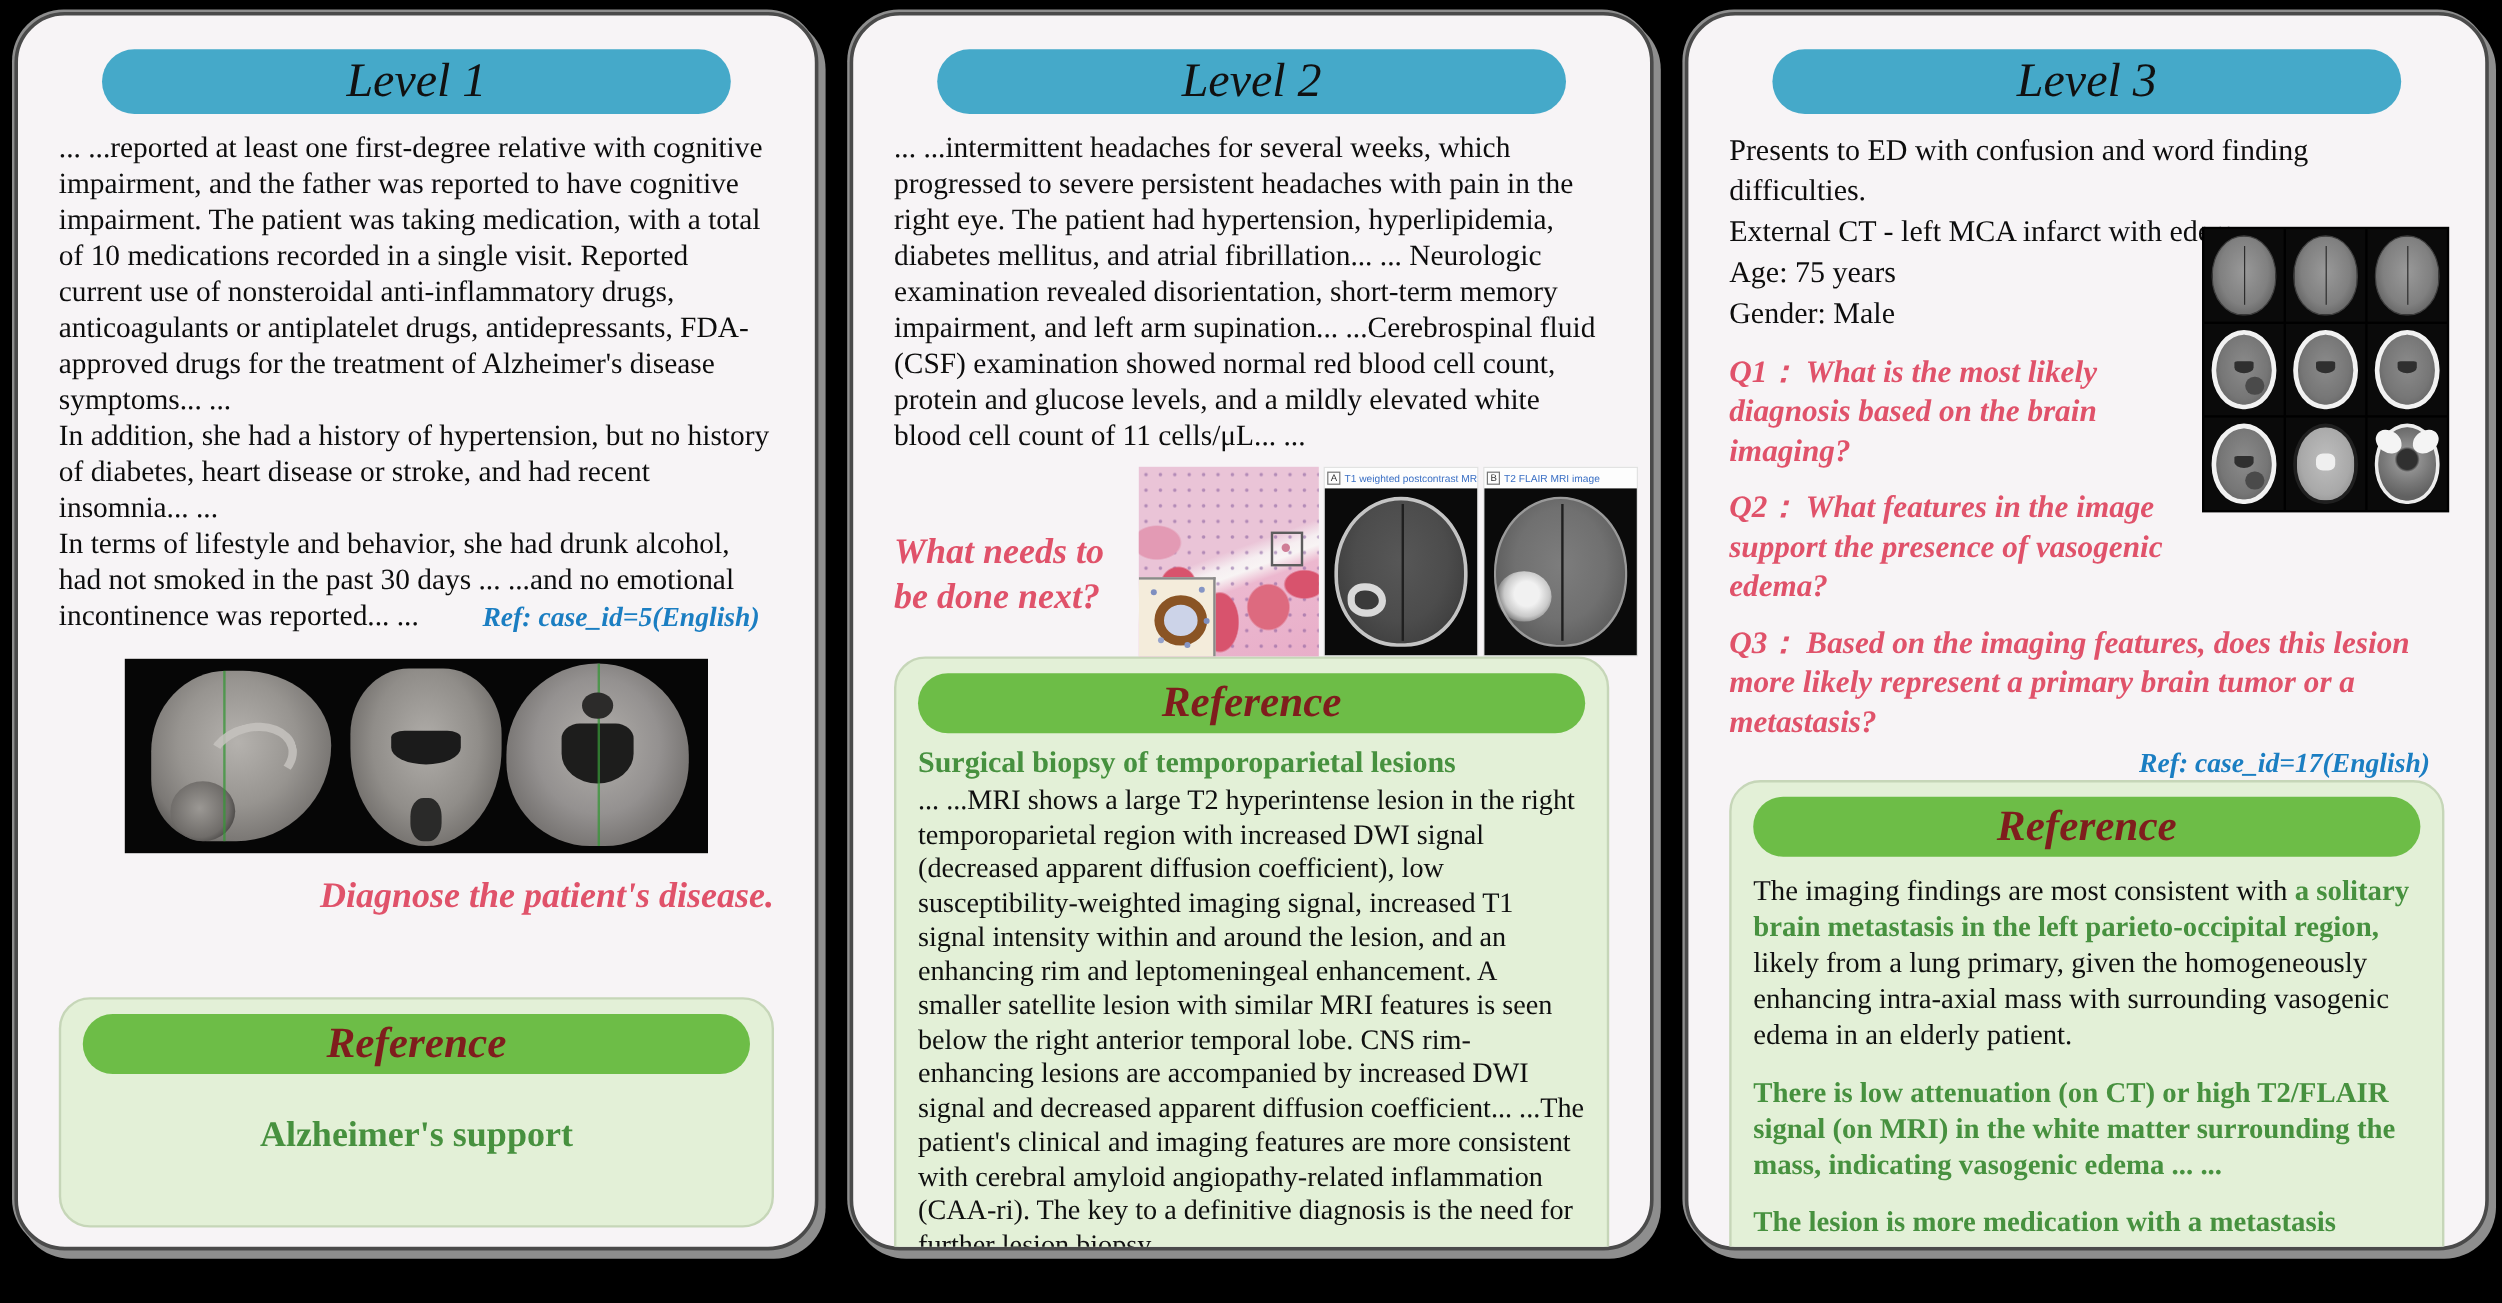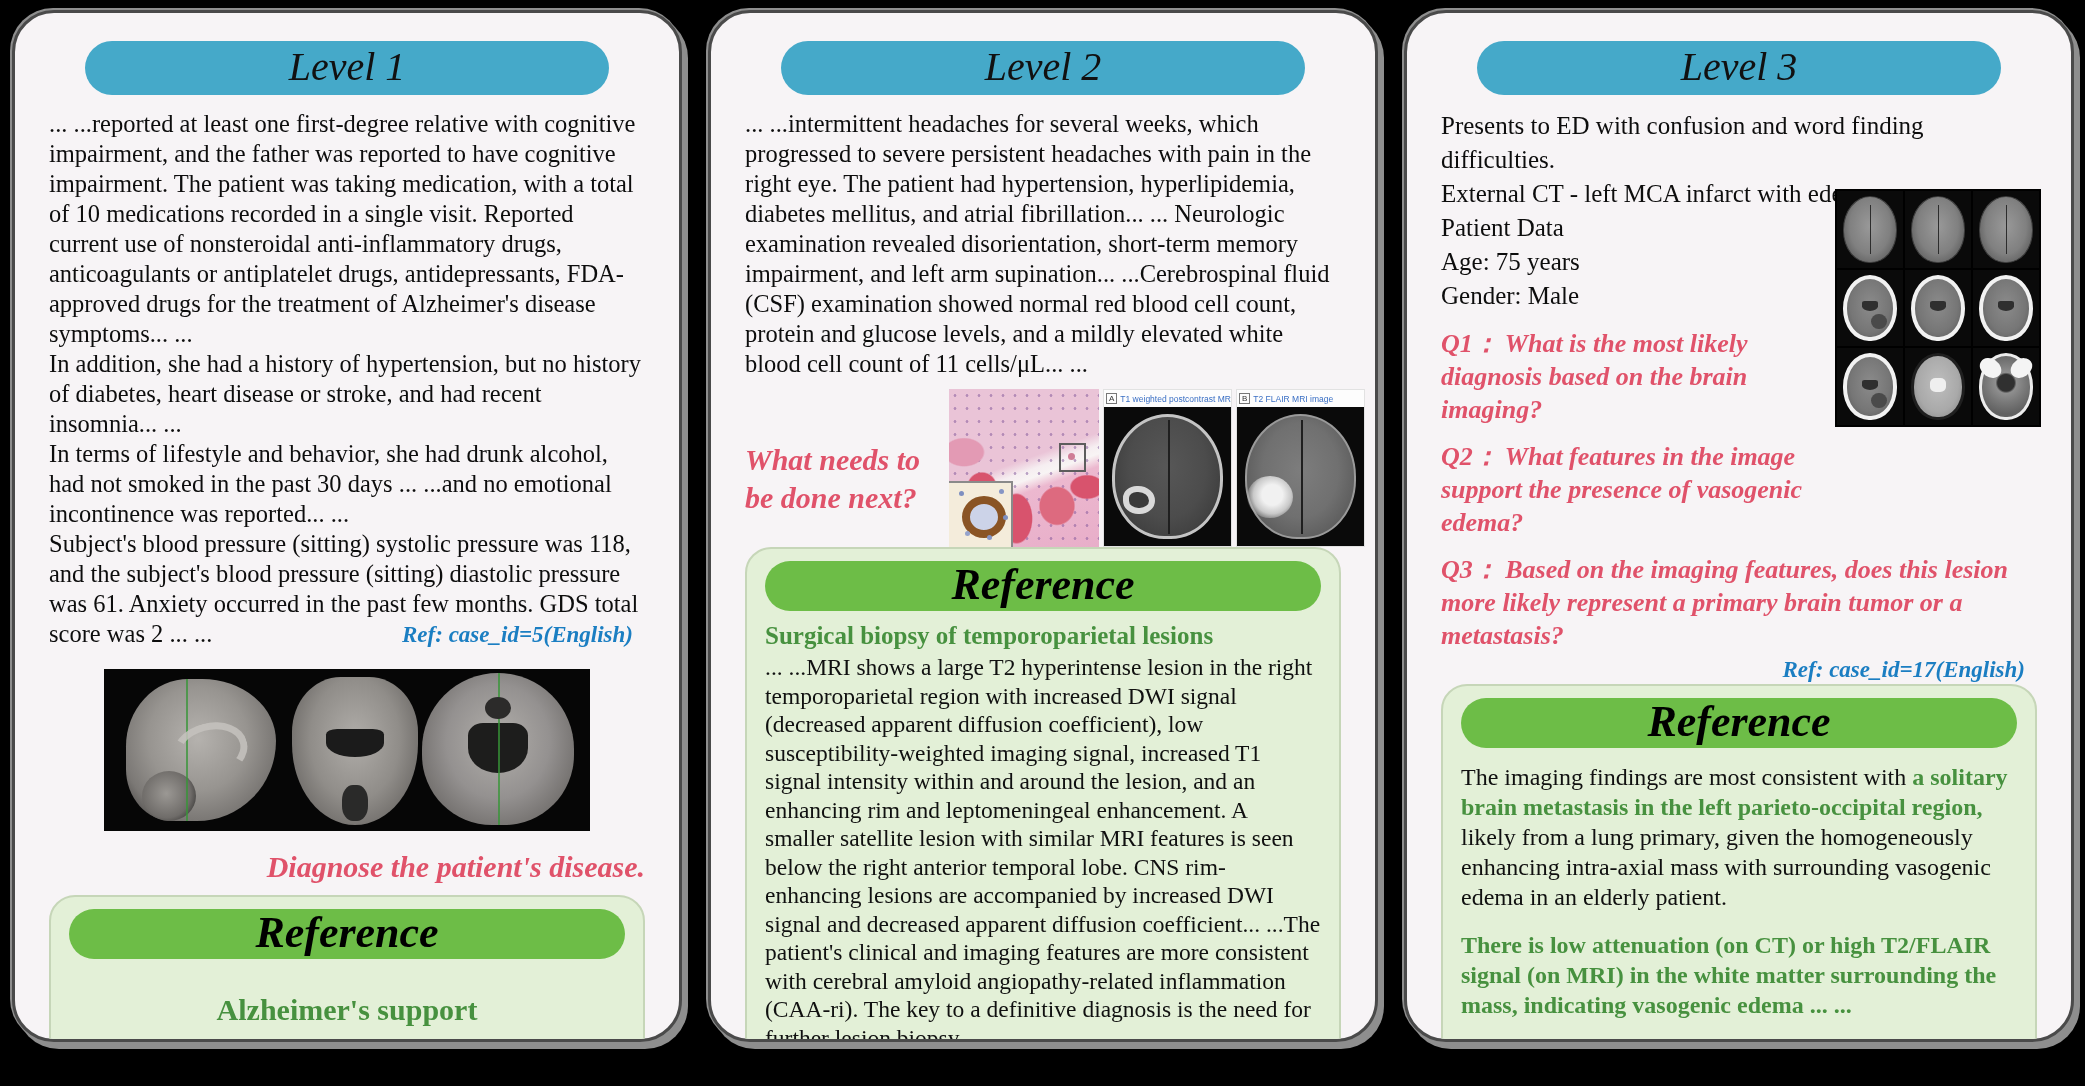--- a/index.html
+++ b/index.html
@@ -31,22 +31,22 @@
     margin:14px 0 10px 2px;
     text-align:right;
   }
   
   .refbox{
     margin-top:auto;margin-bottom:16px;flex:0 0 auto;
     background:#e3f0d7;border:2px solid #c6d6b8;border-radius:26px;
     padding:12px 18px 18px;
   }
   .ref-pill{
-    height:50px;border-radius:25px;background:#6dbd47;color:#000000;
-    text-align:center;line-height:48px;font-size:44px;font-weight:bold;font-style:italic;
+    height:50px;border-radius:25px;background:#6dbd47;color:#7f1d1d;
+    text-align:center;line-height:48px;font-size:36px;font-weight:bold;font-style:italic;
   }
   .ref-answer{text-align:center;color:#47913f;font-weight:bold;font-size:30px;margin-top:34px;padding-bottom:40px;}
   .ref-heading{color:#47913f;font-weight:bold;font-size:25px;line-height:30px;margin-top:10px;}
   .ref-body{font-size:23.5px;line-height:28.5px;color:#101010;margin-top:2px;}
   .ref-p{font-size:24px;line-height:30px;margin:0;}
   .ref-p + .ref-p{margin-top:18px;}
   .green-bold{color:#47913f;font-weight:bold;}
   .black-text{color:#101010;}
   
   .brains1{position:relative;width:486px;height:162px;background:#060606;margin:20px auto 4px;flex:0 0 auto;}
@@ -141,21 +141,20 @@
 <body>
 
 <div class="cards">
 
   <div class="card">
     <div class="level-pill">Level 1</div>
     <div class="body-text">
       <p class="p">... ...reported at least one first-degree relative with cognitive impairment, and the father was reported to have cognitive impairment. The patient was taking medication, with a total of 10 medications recorded in a single visit. Reported current use of nonsteroidal anti-inflammatory drugs, anticoagulants or antiplatelet drugs, antidepressants, FDA-approved drugs for the treatment of Alzheimer's disease symptoms... ...</p>
       <p class="p">In addition, she had a history of hypertension, but no history of diabetes, heart disease or stroke, and had recent insomnia... ...</p>
       <p class="p">In terms of lifestyle and behavior, she had drunk alcohol, had not smoked in the past 30 days ... ...and no emotional incontinence was reported... ...</p>
-      <p class="p">Subject's blood pressure (sitting) systolic pressure was 118, and the subject's blood pressure (sitting) diastolic pressure was 61. Anxiety occurred in the past few months. GDS total score was 2 ... ...</p>
     </div>
     <div class="ref-label">Ref: case_id=5(English)</div>
     <div class="brains1">
       <div class="sag">
           <div class="greenline" style="left:40%;"></div>
         </div>
       <div class="cor"></div>
       <div class="axi">
           <div class="greenline" style="left:50%;"></div>
         </div>
@@ -208,21 +207,20 @@
       <div class="ref-heading">Surgical biopsy of temporoparietal lesions</div>
       <div class="ref-body">... ...MRI shows a large T2 hyperintense lesion in the right temporoparietal region with increased DWI signal (decreased apparent diffusion coefficient), low susceptibility-weighted imaging signal, increased T1 signal intensity within and around the lesion, and an enhancing rim and leptomeningeal enhancement. A smaller satellite lesion with similar MRI features is seen below the right anterior temporal lobe. CNS rim-enhancing lesions are accompanied by increased DWI signal and decreased apparent diffusion coefficient... ...The patient's clinical and imaging features are more consistent with cerebral amyloid angiopathy-related inflammation (CAA-ri). The key to a definitive diagnosis is the need for further lesion biopsy.</div>
     </div>
   </div>
 
   <div class="card">
     <div class="level-pill">Level 3</div>
     <div>
       <div class="l3-line">Presents to ED with confusion and word finding difficulties.</div>
       <div class="l3-line">External CT - left MCA infarct with edema.</div>
-      <div class="l3-line">Patient Data</div>
       <div class="l3-line">Age: 75 years</div>
       <div class="l3-line">Gender: Male</div>
     </div>
     <div class="grid3">
       <div class="cell mri">
           <div class="b"></div>
         </div>
       <div class="cell mri">
           <div class="b"></div>
         </div>

